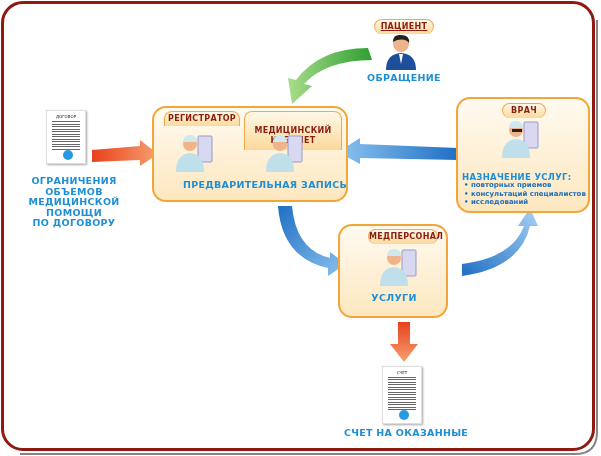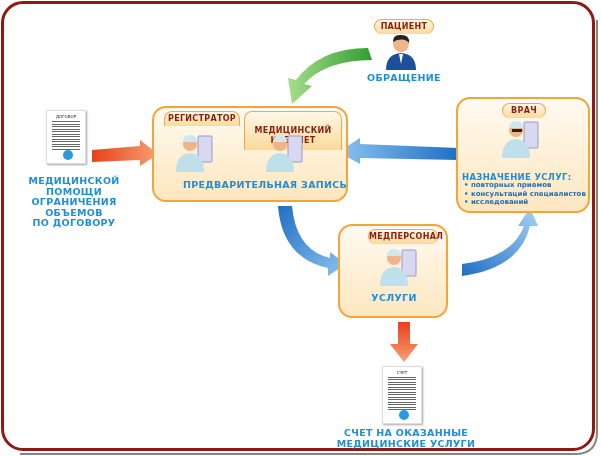--- a/index.html
+++ b/index.html
@@ -61,21 +61,21 @@
 
   <path d="M458 148 L360 144 L360 138 L338 152 L360 164 L360 158 L458 160 Z" fill="url(#gBlueH)"></path>
 
   <path d="M278 206 Q282 258 328 268 L328 276 L346 264 L330 252 L330 258 Q296 250 292 206 Z" fill="url(#gBlue)"></path>
 
   <path d="M462 276 Q520 268 530 226 L538 226 L530 208 L518 226 L524 226 Q512 258 462 264 Z" fill="url(#gBlue2)"></path>
 
   <path d="M398 322 L410 322 L410 344 L418 344 L404 362 L390 344 L398 344 Z" fill="url(#gRedV)"></path>
 </svg>
 
-<div class="tab" style="left:374px;top:19px;width:58px;border-radius:8px;">ПАЦИЕНТ</div>
+<div class="tab" style="left:374px;top:19px;width:58px;border-radius:8px;text-decoration:underline;">ПАЦИЕНТ</div>
 <svg class="person" style="left:384px;top:34px" width="34" height="36">
   <circle cx="17" cy="10" r="8" fill="#f0b48a"></circle>
   <path d="M9 8 Q9 0 17 1 Q26 1 25 9 Q22 4 13 6 Z" fill="#222"></path>
   <path d="M2 36 Q2 20 17 19 Q32 20 32 36 Z" fill="#1f4f9a"></path>
   <path d="M15 20 L17 30 L19 20 Z" fill="#fff"></path>
 </svg>
 <div class="caption" style="left:364px;top:73px;width:80px;">ОБРАЩЕНИЕ</div>
 
 <div class="box" style="left:152px;top:106px;width:196px;height:96px;"></div>
 <div class="tab" style="left:164px;top:111px;width:74px;">РЕГИСТРАТОР</div>
@@ -123,26 +123,25 @@
 <div class="caption" style="left:330px;top:293px;width:128px;">
   <div>УСЛУГИ</div>
 </div>
 
 <div class="doc" style="left:46px;top:110px;">
   <div class="dtitle">ДОГОВОР</div>
   <div class="lines"></div>
   <div class="seal"></div>
 </div>
 <div class="caption" style="left:4px;top:176px;width:140px;">
+  <div>ОГРАНИЧЕНИЯ ОБЪЕМОВ</div>
   <div>МЕДИЦИНСКОЙ ПОМОЩИ</div>
-  <div>ОГРАНИЧЕНИЯ ОБЪЕМОВ</div>
   <div>ПО ДОГОВОРУ</div>
 </div>
 
 <div class="doc" style="left:382px;top:366px;height:56px;">
   <div class="dtitle">СЧЕТ</div>
   <div class="lines"></div>
   <div class="seal"></div>
 </div>
 <div class="caption" style="left:334px;top:428px;width:144px;">
   <div>СЧЕТ НА ОКАЗАННЫЕ</div>
-  <div>МЕДИЦИНСКИЕ УСЛУГИ</div>
 </div>
 
 </body></html>

